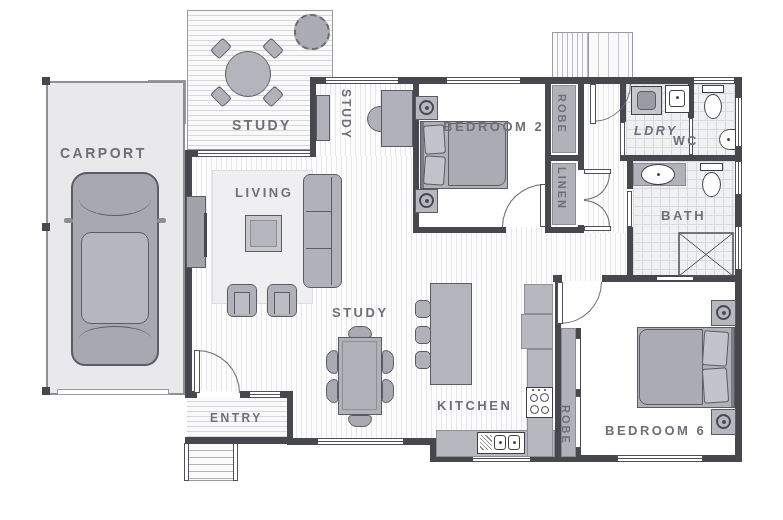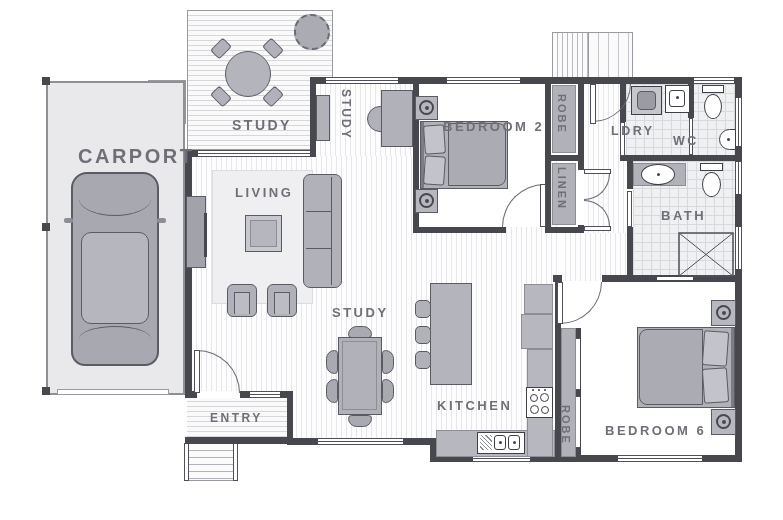--- a/index.html
+++ b/index.html
@@ -261,28 +261,28 @@
   <div class="lamp" style="left:716px;top:305px;"></div>
   <div class="furn" style="left:711px;top:409px;width:25px;height:26px;background:#b7b7bf;"></div>
   <div class="lamp" style="left:716px;top:414px;"></div>
   <div class="furn" style="left:637px;top:327px;width:98px;height:81px;border-width:1.5px;">
     <div class="abs" style="right:0;top:0;width:3px;height:100%;background:#7c7c85;"></div>
     <div class="abs" style="left:1px;top:1px;width:64px;height:76px;background:#ababb4;border:1px solid #5b5b63;border-radius:8px 0 0 8px;"></div>
   </div>
   <div class="furn-lt" style="left:703px;top:331px;width:25px;height:35px;border-radius:3px;transform:rotate(4deg);"></div>
   <div class="furn-lt" style="left:703px;top:368px;width:25px;height:35px;border-radius:3px;transform:rotate(-4deg);"></div>
 
-  <div class="lbl" style="left:78px;top:145px;font-size:20px;">CARPORT</div>
+  <div class="lbl" style="left:60px;top:145px;font-size:14px;">CARPORT</div>
   <div class="lbl" style="left:232px;top:117px;font-size:14px;">STUDY</div>
   <div class="lbl-v" style="left:339px;top:89px;font-size:12px;">STUDY</div>
   <div class="lbl" style="left:235px;top:185px;">LIVING</div>
   <div class="lbl" style="left:443px;top:99px;margin-top:20px;">BEDROOM 2</div>
   <div class="lbl-v" style="left:556px;top:94px;">ROBE</div>
   <div class="lbl-v" style="left:556px;top:167px;">LINEN</div>
-  <div class="lbl" style="left:611px;top:124px;font-size:12.5px;">LDRY</div>
+  <div class="lbl" style="left:634px;top:124px;font-size:12.5px;font-style:italic;">LDRY</div>
   <div class="lbl" style="left:673px;top:134px;font-size:12.5px;">WC</div>
   <div class="lbl" style="left:661px;top:208px;">BATH</div>
   <div class="lbl" style="left:332px;top:305px;">STUDY</div>
   <div class="lbl" style="left:437px;top:398px;">KITCHEN</div>
   <div class="lbl" style="left:210px;top:411px;font-size:12px;">ENTRY</div>
   <div class="lbl-v" style="left:560px;top:405px;">ROBE</div>
   <div class="lbl" style="left:605px;top:423px;">BEDROOM 6</div>
 
 </div>
 

